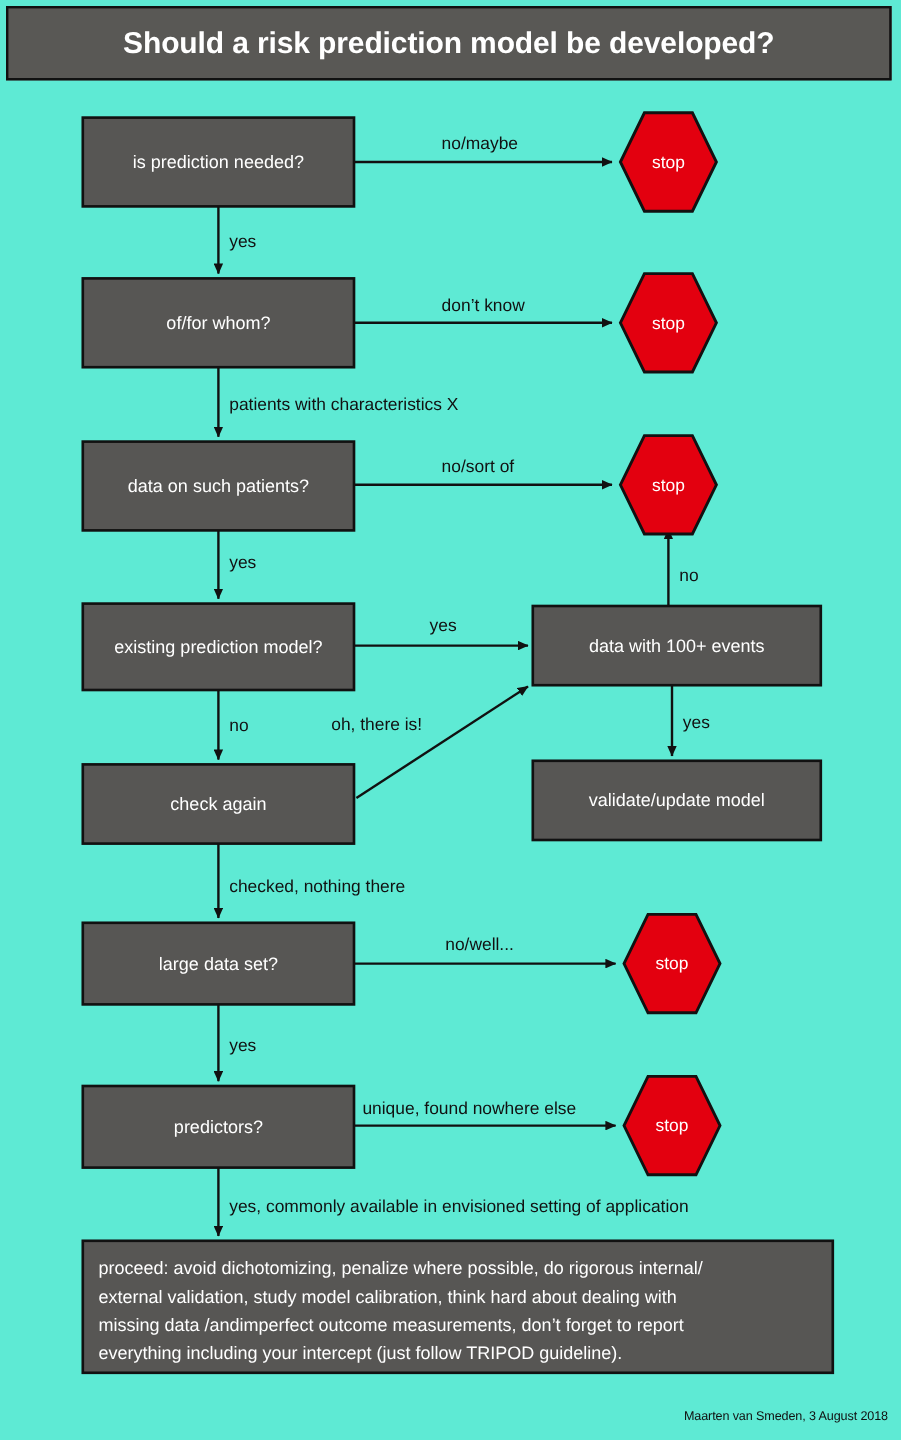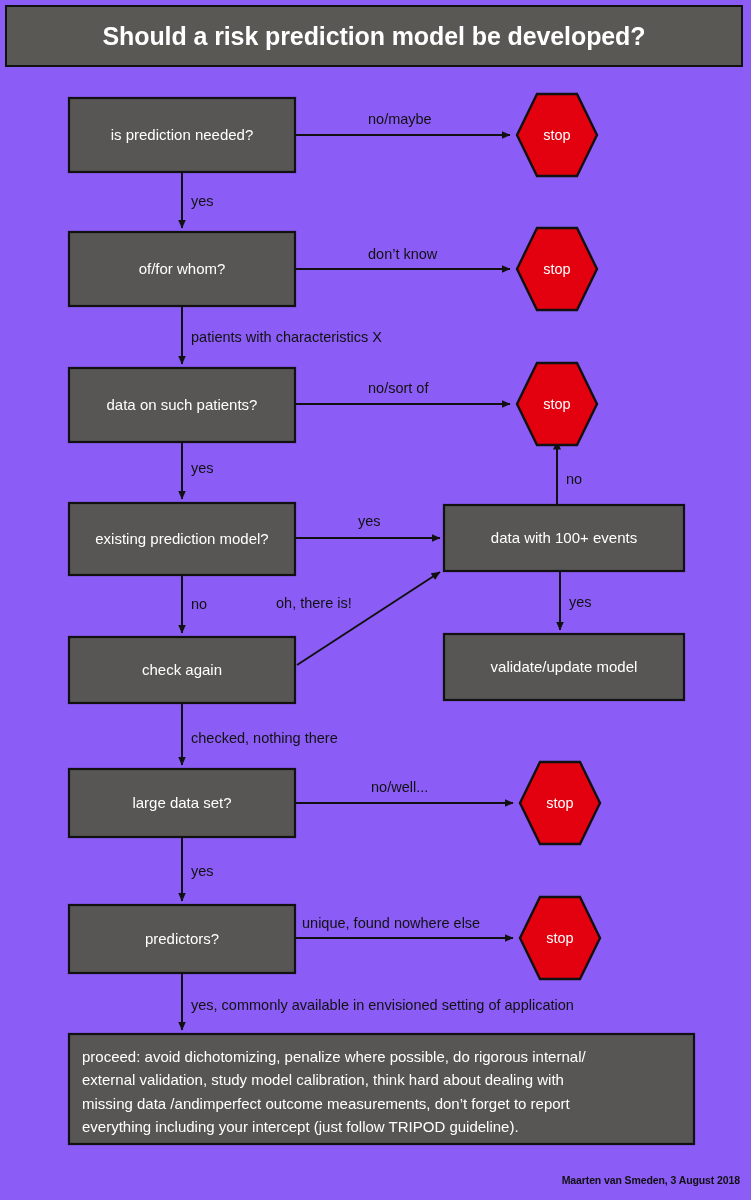--- a/index.html
+++ b/index.html
@@ -10,21 +10,21 @@
     width: 751px;
     height: 1200px;
     background: #eaeaea;
     font-family: "Liberation Sans", sans-serif;
     overflow: hidden;
   }
   #root {
     position: relative;
     width: 751px;
     height: 1200px;
-    background: #8b5cf6;
+    background: #5eead4;
   }
   
   .title-bar {
     position: absolute;
     left: 5px;
     top: 5px;
     width: 738px;
     height: 62px;
     background: #595855;
     border: 2px solid #111111;
@@ -92,21 +92,21 @@
     font-size: 14.5px;
     text-anchor: start;
     dominant-baseline: alphabetic;
   }
   .footer-text {
     position: absolute;
     right: 11px;
     bottom: 14px;
     font-family: "Liberation Sans", sans-serif;
     font-size: 10.5px;
-    font-weight: bold;
+    font-weight: normal;
     color: #111111;
     letter-spacing: -0.1px;
   }
 </style>
 </head>
 <body>
 
 <div id="root">
 
   <div class="title-bar">

